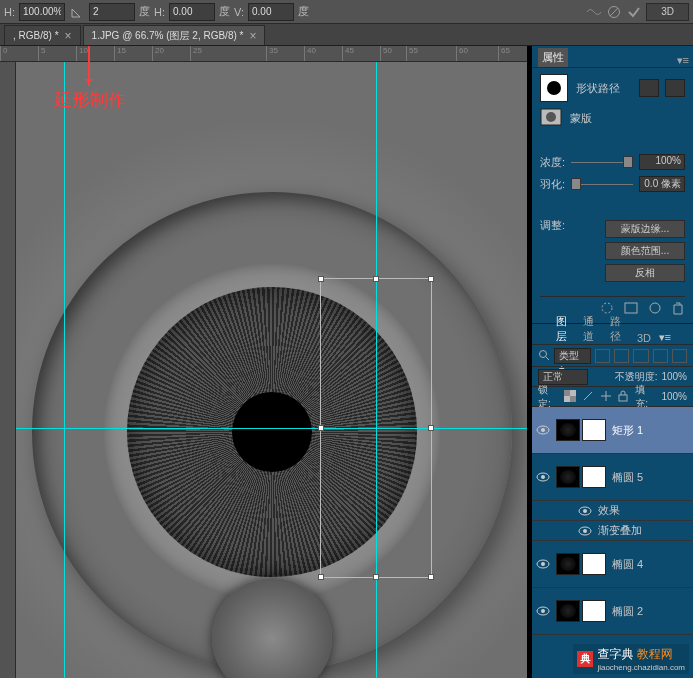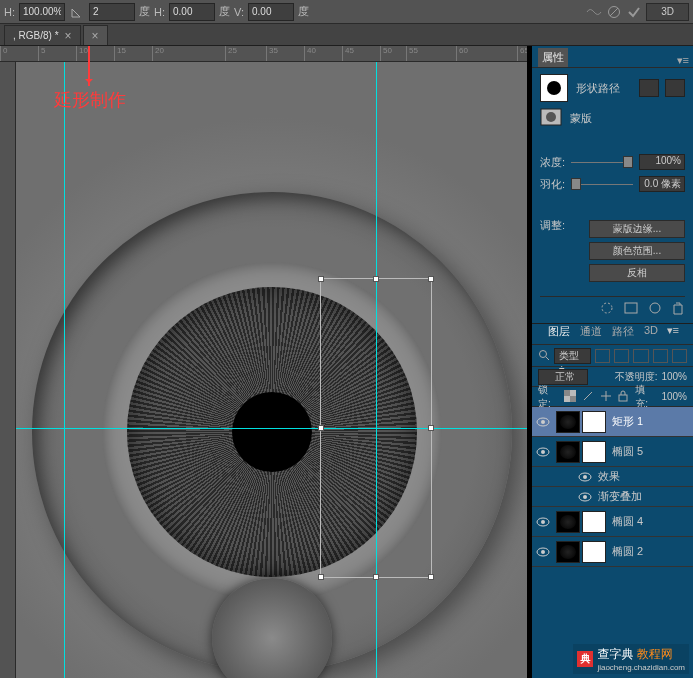--- a/index.html
+++ b/index.html
@@ -60,36 +60,36 @@
 .iconbtns { margin-left:auto; display:flex; gap:6px; }
 .iconbtns .ib { width:20px; height:18px; background:#383838; border:1px solid #222; }
 
 .sliderRow { display:flex; align-items:center; gap:6px; }
 .sliderRow .track { flex:1; height:12px; position:relative; }
 .sliderRow .track::before { content:""; position:absolute; top:50%; left:0; right:0; height:1px; background:#777; }
 .sliderRow .knb { position:absolute; top:0; width:10px; height:12px; background:#888; border:1px solid #333; }
 .valbox { width:46px; height:16px; background:#3a3a3a; border:1px solid #222; text-align:right; padding:0 3px; font-size:10px; color:#ccc; }
 
 .btnRow { display:flex; flex-direction:column; gap:4px; align-items:flex-end; padding:2px 0; }
-.pbtn { width:96px; height:18px; background:#4a4a4a; border:1px solid #2a2a2a; font-size:10px; color:#ccc; text-align:center; line-height:16px; }
-
-.layersHdr { height:22px; display:flex; align-items:flex-start; border-top:1px solid #1e1e1e; border-bottom:1px solid #2a2a2a; padding:0 14px; gap:6px; }
+.pbtn { width:80px; height:18px; background:#4a4a4a; border:1px solid #2a2a2a; font-size:10px; color:#ccc; text-align:center; line-height:16px; }
+
+.layersHdr { height:22px; display:flex; align-items:flex-end; border-top:1px solid #1e1e1e; border-bottom:1px solid #2a2a2a; padding:0 22px; gap:6px; }
 .layersHdr .ltab { color:#aaa; padding:0 2px; }
 .layersHdr .ltab.active { color:#eee; }
 
 .filterRow { height:22px; display:flex; align-items:center; gap:4px; padding:0 6px; border-bottom:1px solid #2a2a2a; }
 .filterRow .sel { background:#3a3a3a; border:1px solid #222; height:16px; padding:0 4px; font-size:10px; color:#ccc; }
 .filterRow .fic { width:16px; height:14px; border:1px solid #555; }
 
 .blendRow,.lockRow { height:20px; display:flex; align-items:center; gap:4px; padding:0 6px; border-bottom:1px solid #2a2a2a; font-size:10px; }
-.blendRow .sel { background:#3a3a3a; border:1px solid #222; height:16px; width:50px; padding:0 12px; color:#ccc;text-align:right; }
+.blendRow .sel { background:#3a3a3a; border:1px solid #222; height:16px; width:50px; padding:0 4px; color:#ccc; }
 .lockRow .lic { width:14px; height:14px; }
 
 .layerList { flex:1; overflow:auto; }
-.layer { display:flex; align-items:center; height:30px; border-bottom:1px solid #333; padding:0 4px; gap:6px; }
+.layer { display:flex; align-items:center; height:47px; border-bottom:1px solid #333; padding:0 4px; gap:6px; }
 .layer.sub { padding-left:46px; height:20px; }
 .layer.sel { background:#5b7aa8; color:#fff; }
 .eye { width:14px; height:14px; display:flex; align-items:center; justify-content:center; }
 .thumbset { display:flex; gap:2px; }
 .thumb { width:24px; height:22px; background:#000; border:1px solid #222; position:relative; }
 .thumb.mask { background:#fff; }
 .thumb .circ { position:absolute; inset:3px; border-radius:50%; background:radial-gradient(circle,#222,#000); }
 .lname { flex:1; font-size:11px; }
 
 .watermark { position:absolute; right:4px; bottom:4px; display:flex; align-items:center; gap:4px; color:#fff; font-size:12px; background:rgba(0,0,0,.1); padding:2px 4px; }
@@ -133,42 +133,43 @@
   </span>
   <button class="btn3d">3D</button>
 </div>
 
 <div class="tabstrip">
   <div class="tab inactive">
     <span>, RGB/8) *</span>
     <span class="close">×</span>
   </div>
   <div class="tab">
+    <span>1.JPG @ 66.7% (图层 2, RGB/8) *</span>
     <span class="close">×</span>
   </div>
 </div>
 
 <div class="main">
 
   <div class="canvasWrap">
     <div class="ruler-h" id="rulerH">
         <div class="tick" style="left: 0px;">0</div>
         <div class="tick" style="left: 38px;">5</div>
         <div class="tick" style="left: 76px;">10</div>
         <div class="tick" style="left: 114px;">15</div>
         <div class="tick" style="left: 152px;">20</div>
-        <div class="tick" style="left: 190px; margin-left: 35px;">25</div>
+        <div class="tick" style="left: 190px;">25</div>
         <div class="tick" style="left: 228px; margin-top: 36px;">30</div>
         <div class="tick" style="left: 266px;">35</div>
         <div class="tick" style="left: 304px;">40</div>
         <div class="tick" style="left: 342px;">45</div>
         <div class="tick" style="left: 380px;">50</div>
         <div class="tick" style="left: 406px;">55</div>
         <div class="tick" style="left: 456px;">60</div>
-        <div class="tick" style="left: 517px;">65</div>
+        <div class="tick" style="left: 498px;">65</div>
       </div>
     <div class="ruler-v"></div>
     <div class="canvas">
       <div class="ring1"></div>
       <div class="ring2"></div>
       <div class="mesh"></div>
       <div class="hole"></div>
       <div class="knob"></div>
 
       <div class="guide-h" style="top:366px"></div>

